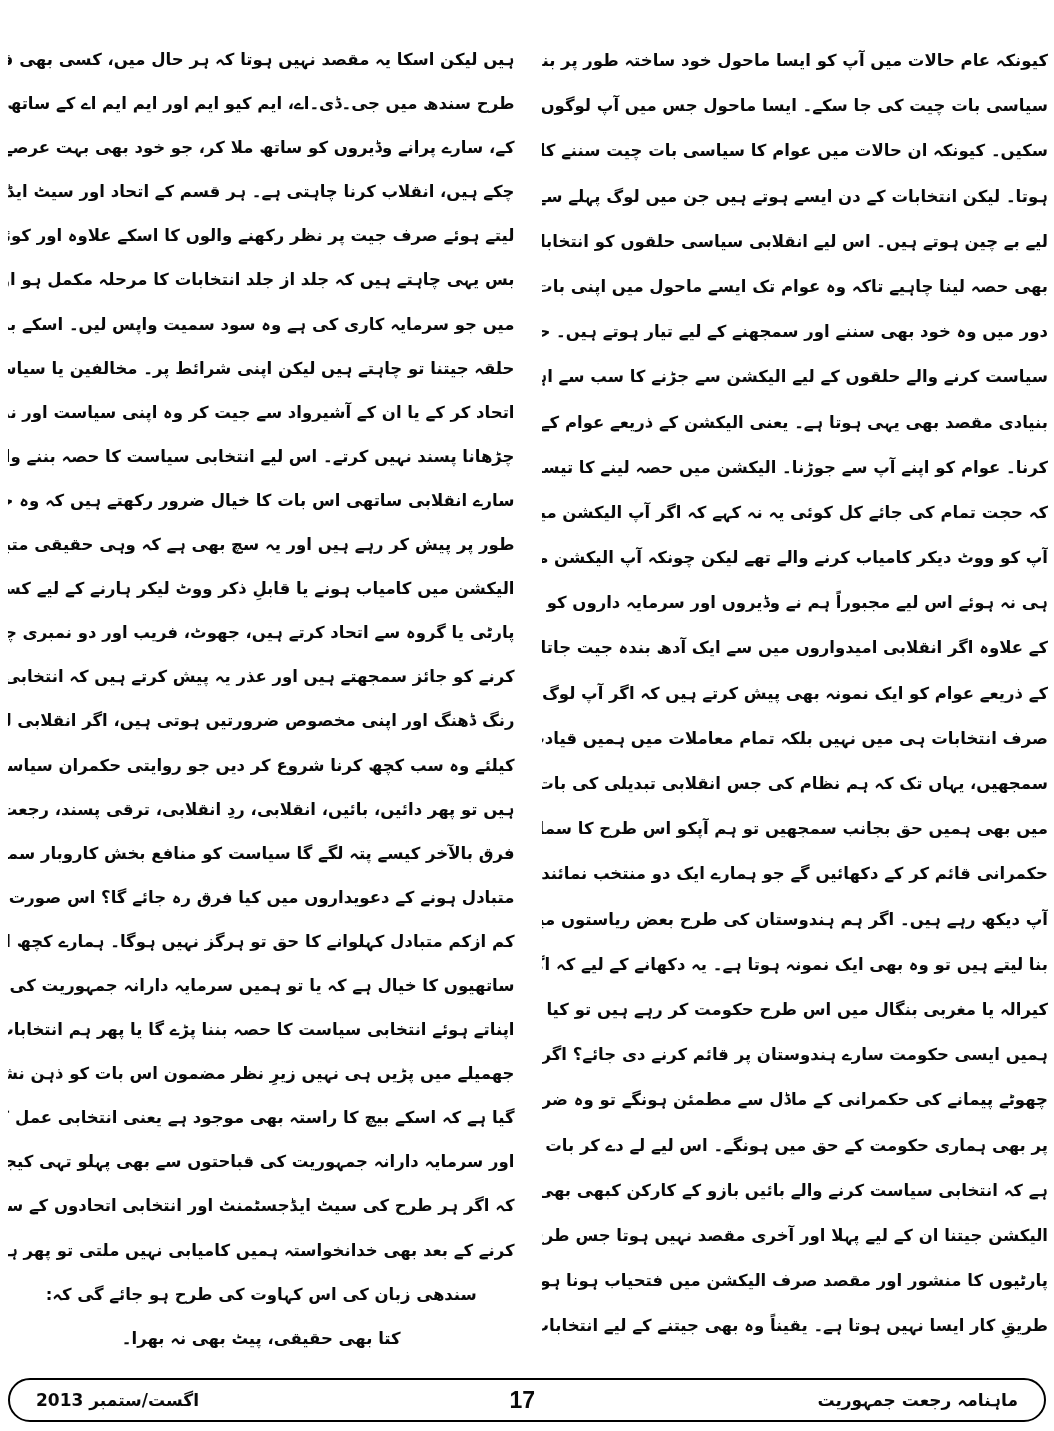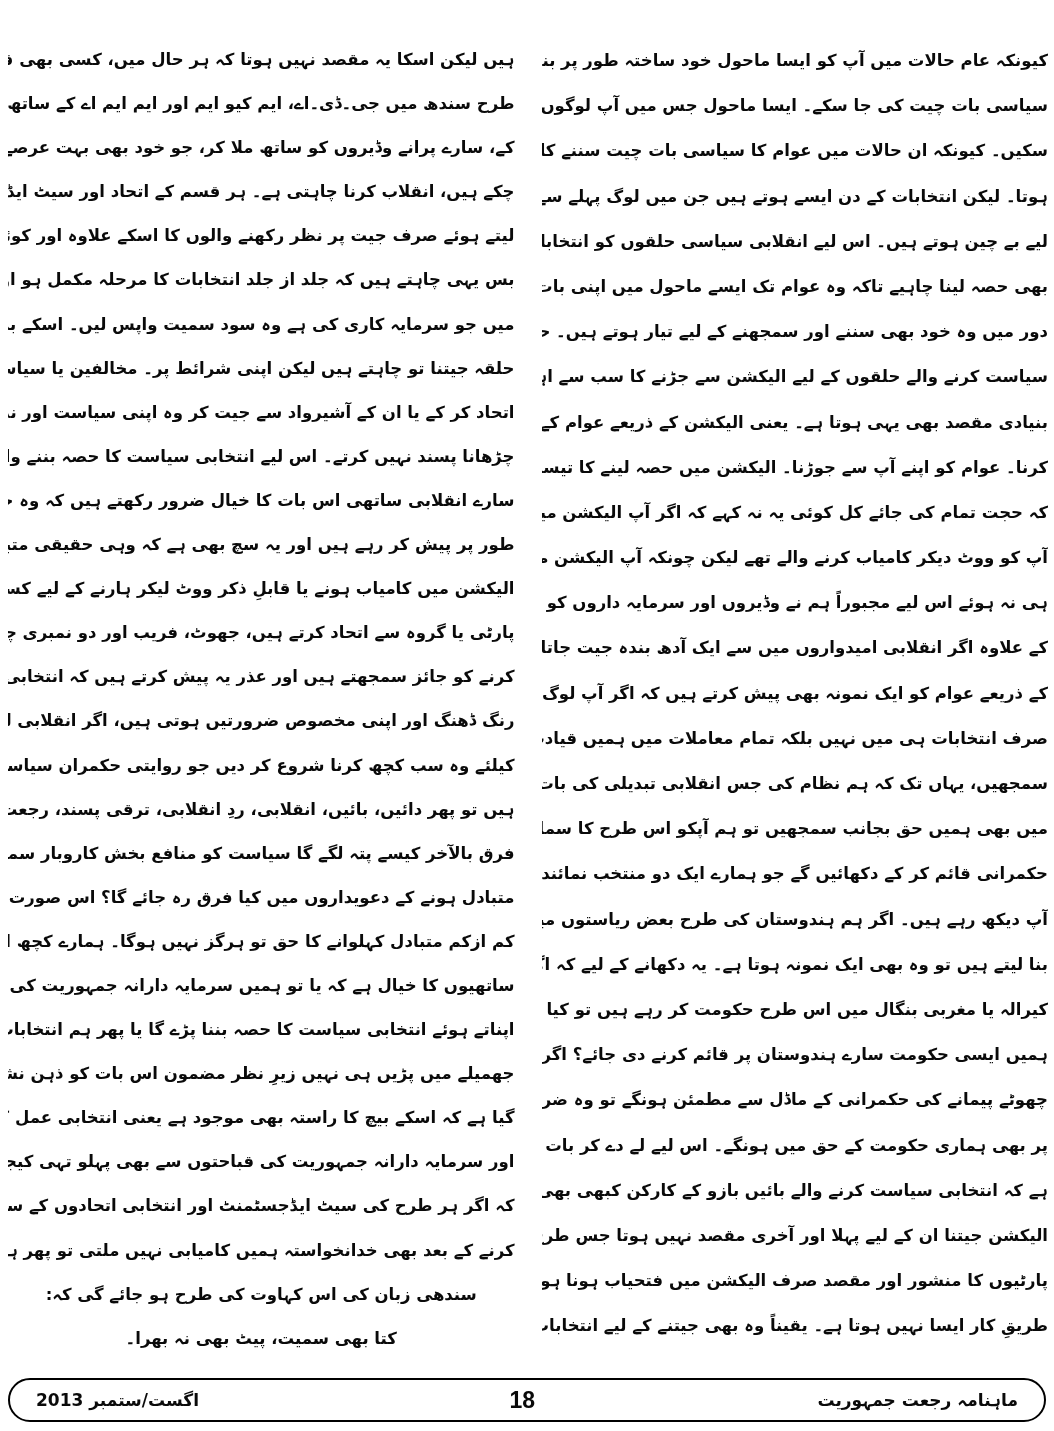--- a/index.html
+++ b/index.html
@@ -124,24 +124,24 @@
           <div class="line">کم ازکم متبادل کہلوانے کا حق تو ہرگز نہیں ہوگا۔ ہمارے کچھ انتہا پسند انقلابی</div>
           <div class="line">ساتھیوں کا خیال ہے کہ یا تو ہمیں سرمایہ دارانہ جمہوریت کی تمام تر قباحتوں کو</div>
           <div class="line">اپناتے ہوئے انتخابی سیاست کا حصہ بننا پڑے گا یا پھر ہم انتخابات کے</div>
           <div class="line">جھمیلے میں پڑیں ہی نہیں زیرِ نظر مضمون اس بات کو ذہن نشین رکھتے ہوئے لکھا</div>
           <div class="line">گیا ہے کہ اسکے بیچ کا راستہ بھی موجود ہے یعنی انتخابی عمل کا حصہ بھی بنا جائے</div>
           <div class="line">اور سرمایہ دارانہ جمہوریت کی قباحتوں سے بھی پہلو تہی کیجائے آخری بات یہ</div>
           <div class="line">کہ اگر ہر طرح کی سیٹ ایڈجسٹمنٹ اور انتخابی اتحادوں کے سارے حربے استعمال</div>
           <div class="line">کرنے کے بعد بھی خدانخواستہ ہمیں کامیابی نہیں ملتی تو پھر ہماری حالت تو</div>
         </div>
       <div class="line special">سندھی زبان کی اس کہاوت کی طرح ہو جائے گی کہ:</div>
-      <div class="line special">کتا بھی سمیت، پیٹ بھی نہ بھرا۔</div>
+      <div class="line special">کتا بھی حقیقی، پیٹ بھی نہ بھرا۔</div>
     </div>
 
   </div>
 
   <div class="footer">
     <span class="journal">ماہنامہ رجعت جمہوریت</span>
-    <span class="pagenum">18</span>
+    <span class="pagenum">17</span>
     <span class="issue">اگست/ستمبر 2013</span>
   </div>
 
 </div>
 
 </body></html>

